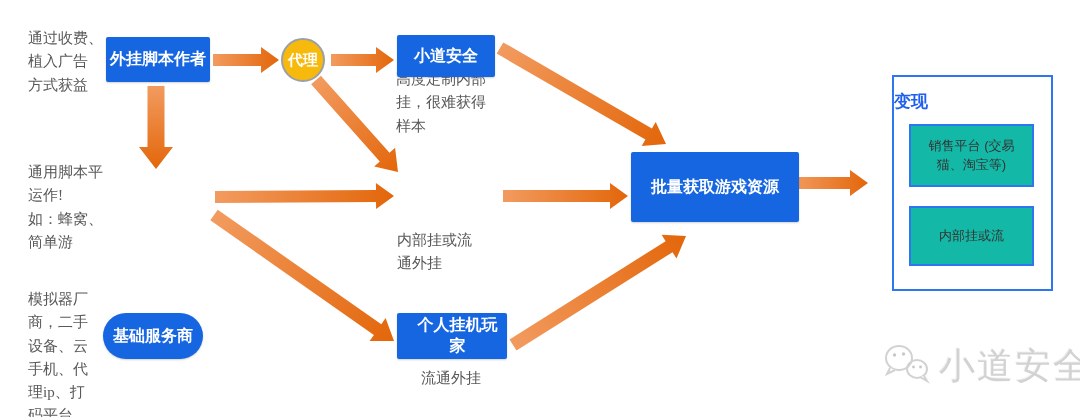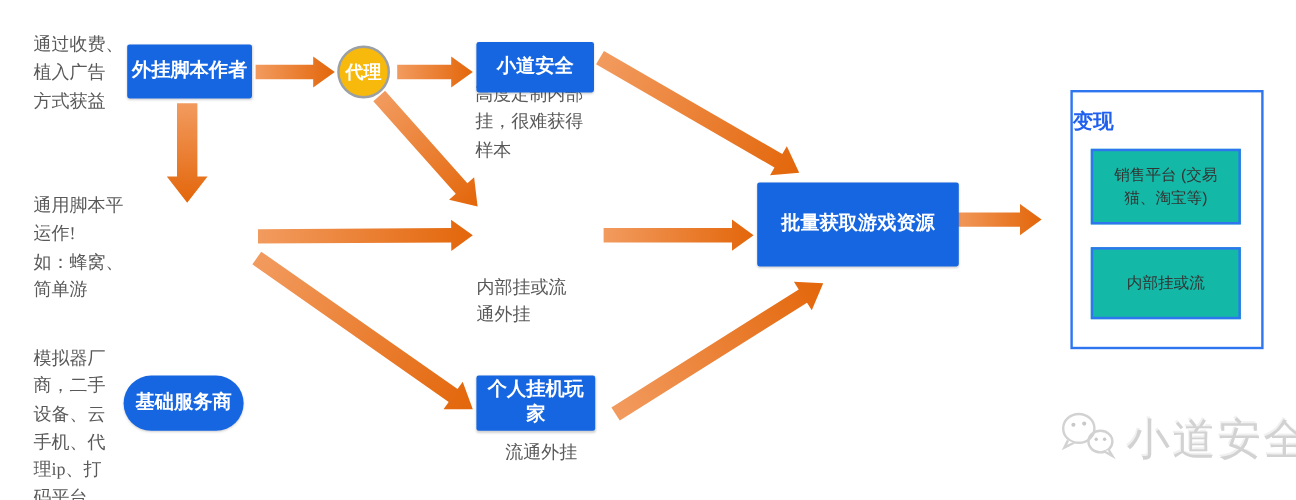--- a/index.html
+++ b/index.html
@@ -26,21 +26,21 @@
     white-space:pre-line;
     border-radius:2px;
     box-shadow: 0 1px 2px rgba(0,0,0,.18);
     z-index:2;
   }
   .node-author   { left:106px; top:37px;  width:104px; height:45px; }
   .node-platform { left:103px; top:172px; width:100px; height:50px; }
   .node-provider { left:103px; top:313px; width:100px; height:46px;border-radius:23px; }
   .node-large    { left:397px; top:35px;  width:98px;  height:42px; }
   .node-mid      { left:397px; top:175px; width:100px; height:44px; }
-  .node-indiv    { left:397px; top:313px; width:99px;  height:46px; }
+  .node-indiv    { left:397px; top:313px; width:99px;  height:46px;padding-left:11px; }
   .node-batch    { left:631px; top:152px; width:168px; height:70px; }
   .agent-circle {
     position:absolute; left:281px; top:38px;
     width:44px; height:44px;
     border-radius:50%;
     background: var(--agent-yellow, #F7B90C);
     border:2px solid var(--agent-border, #9AA0A6);
     color:#fff; font-weight:bold; font-size:15px;
     display:flex; align-items:center; justify-content:center;
     box-sizing:border-box;

